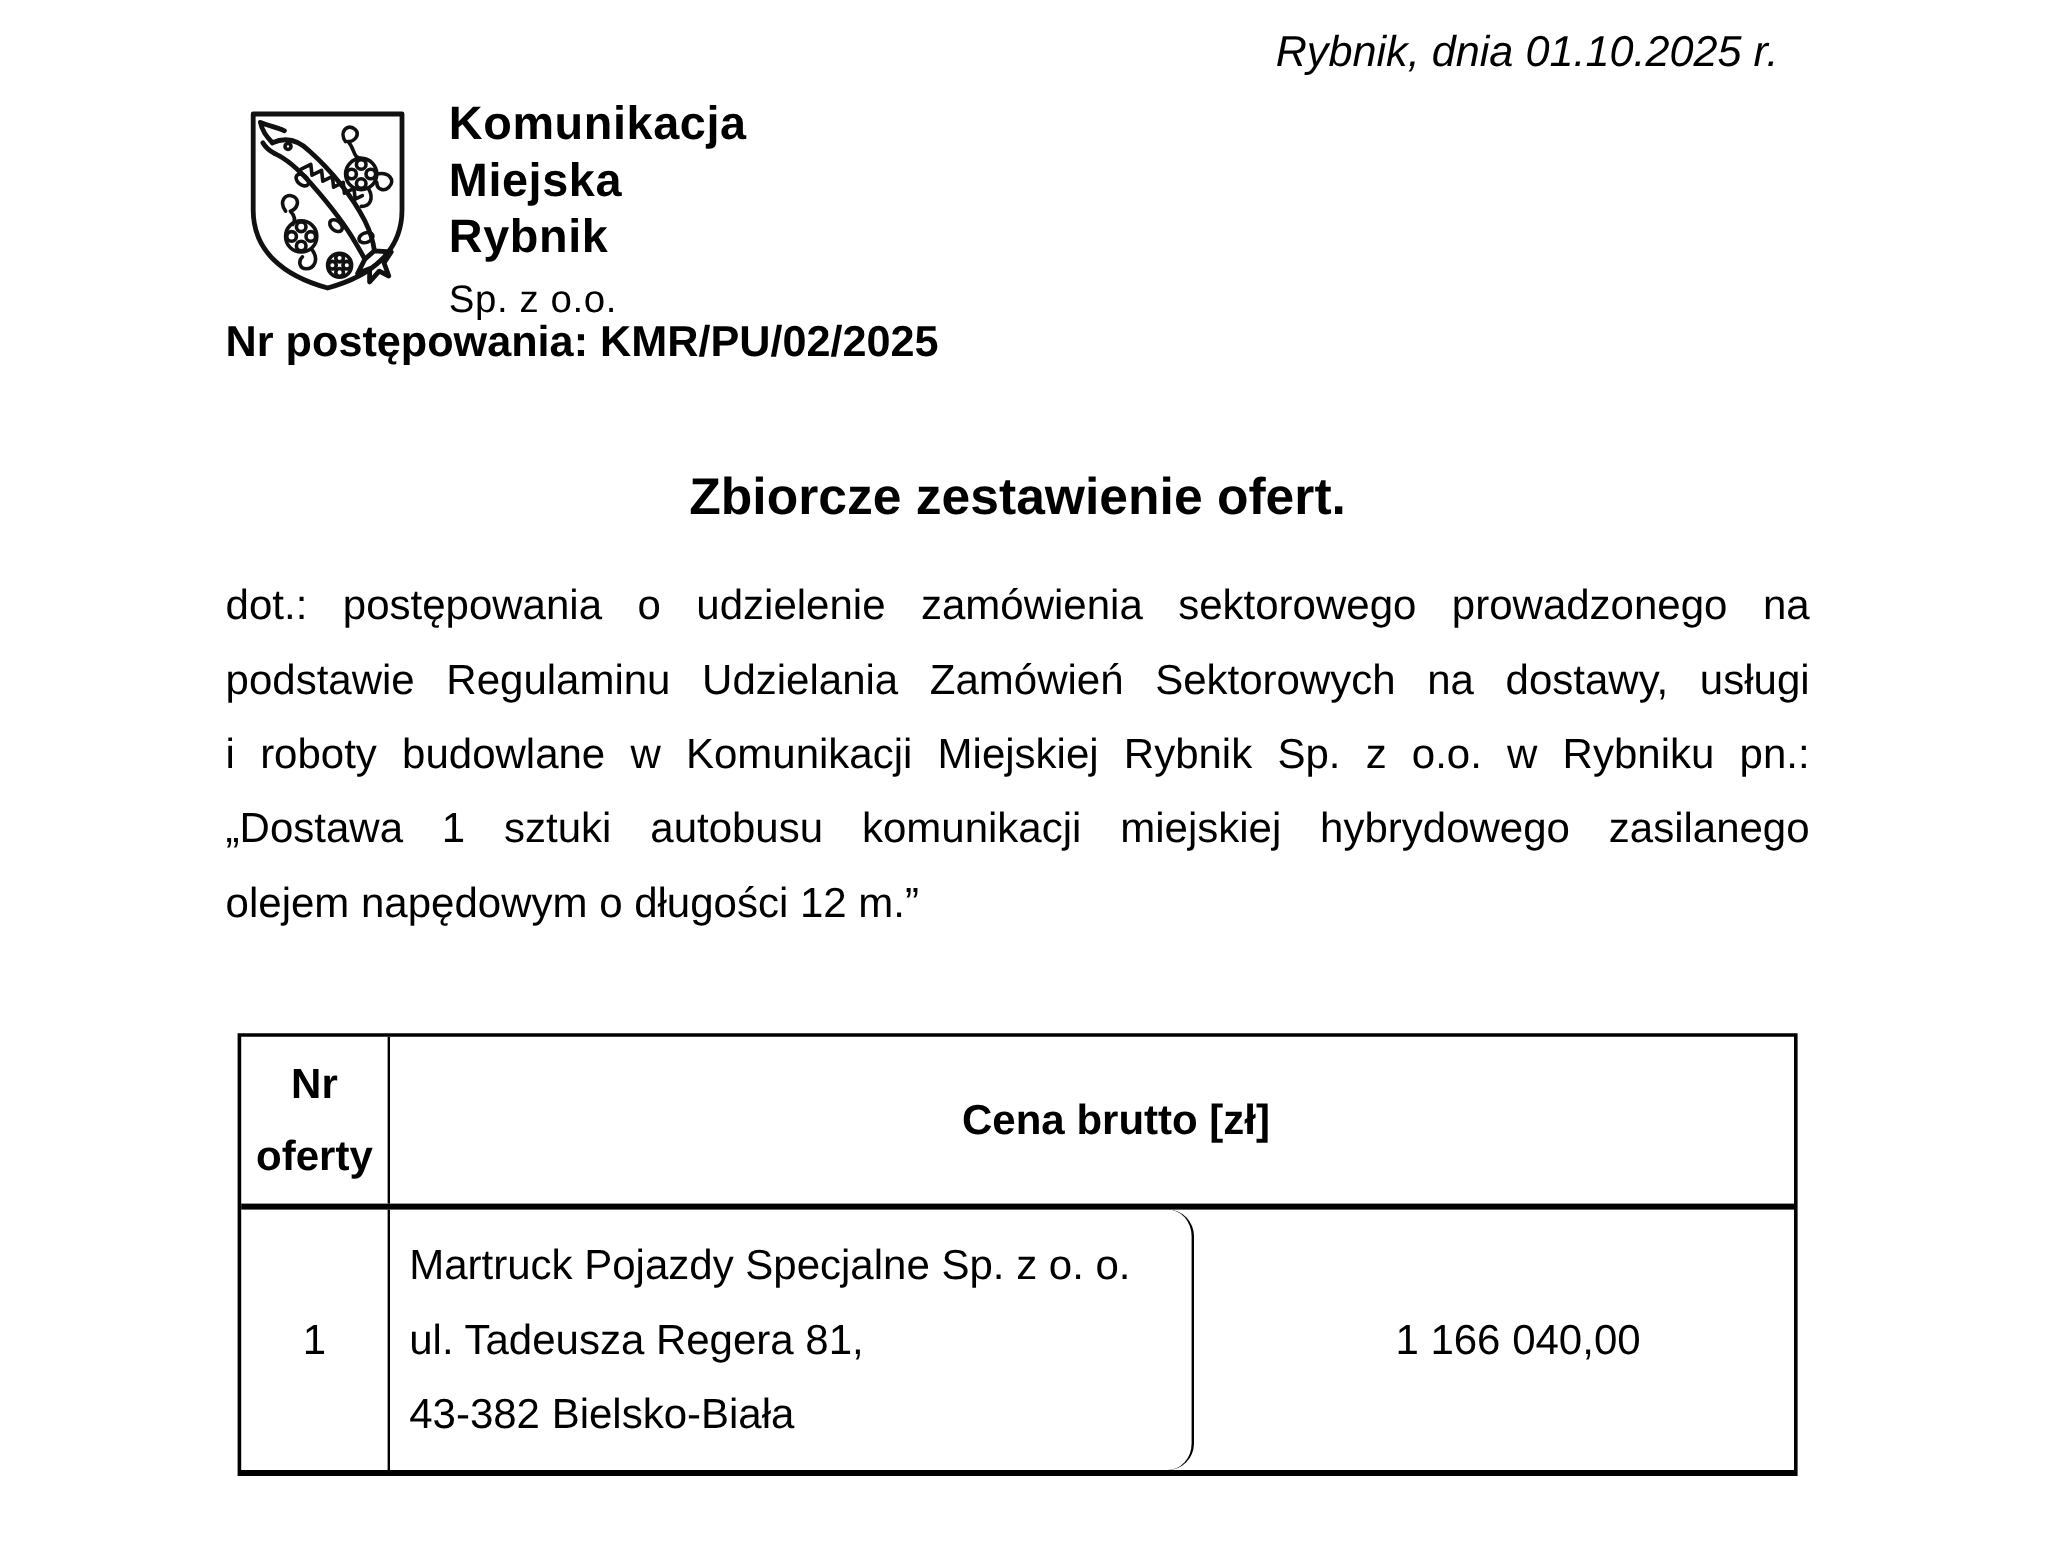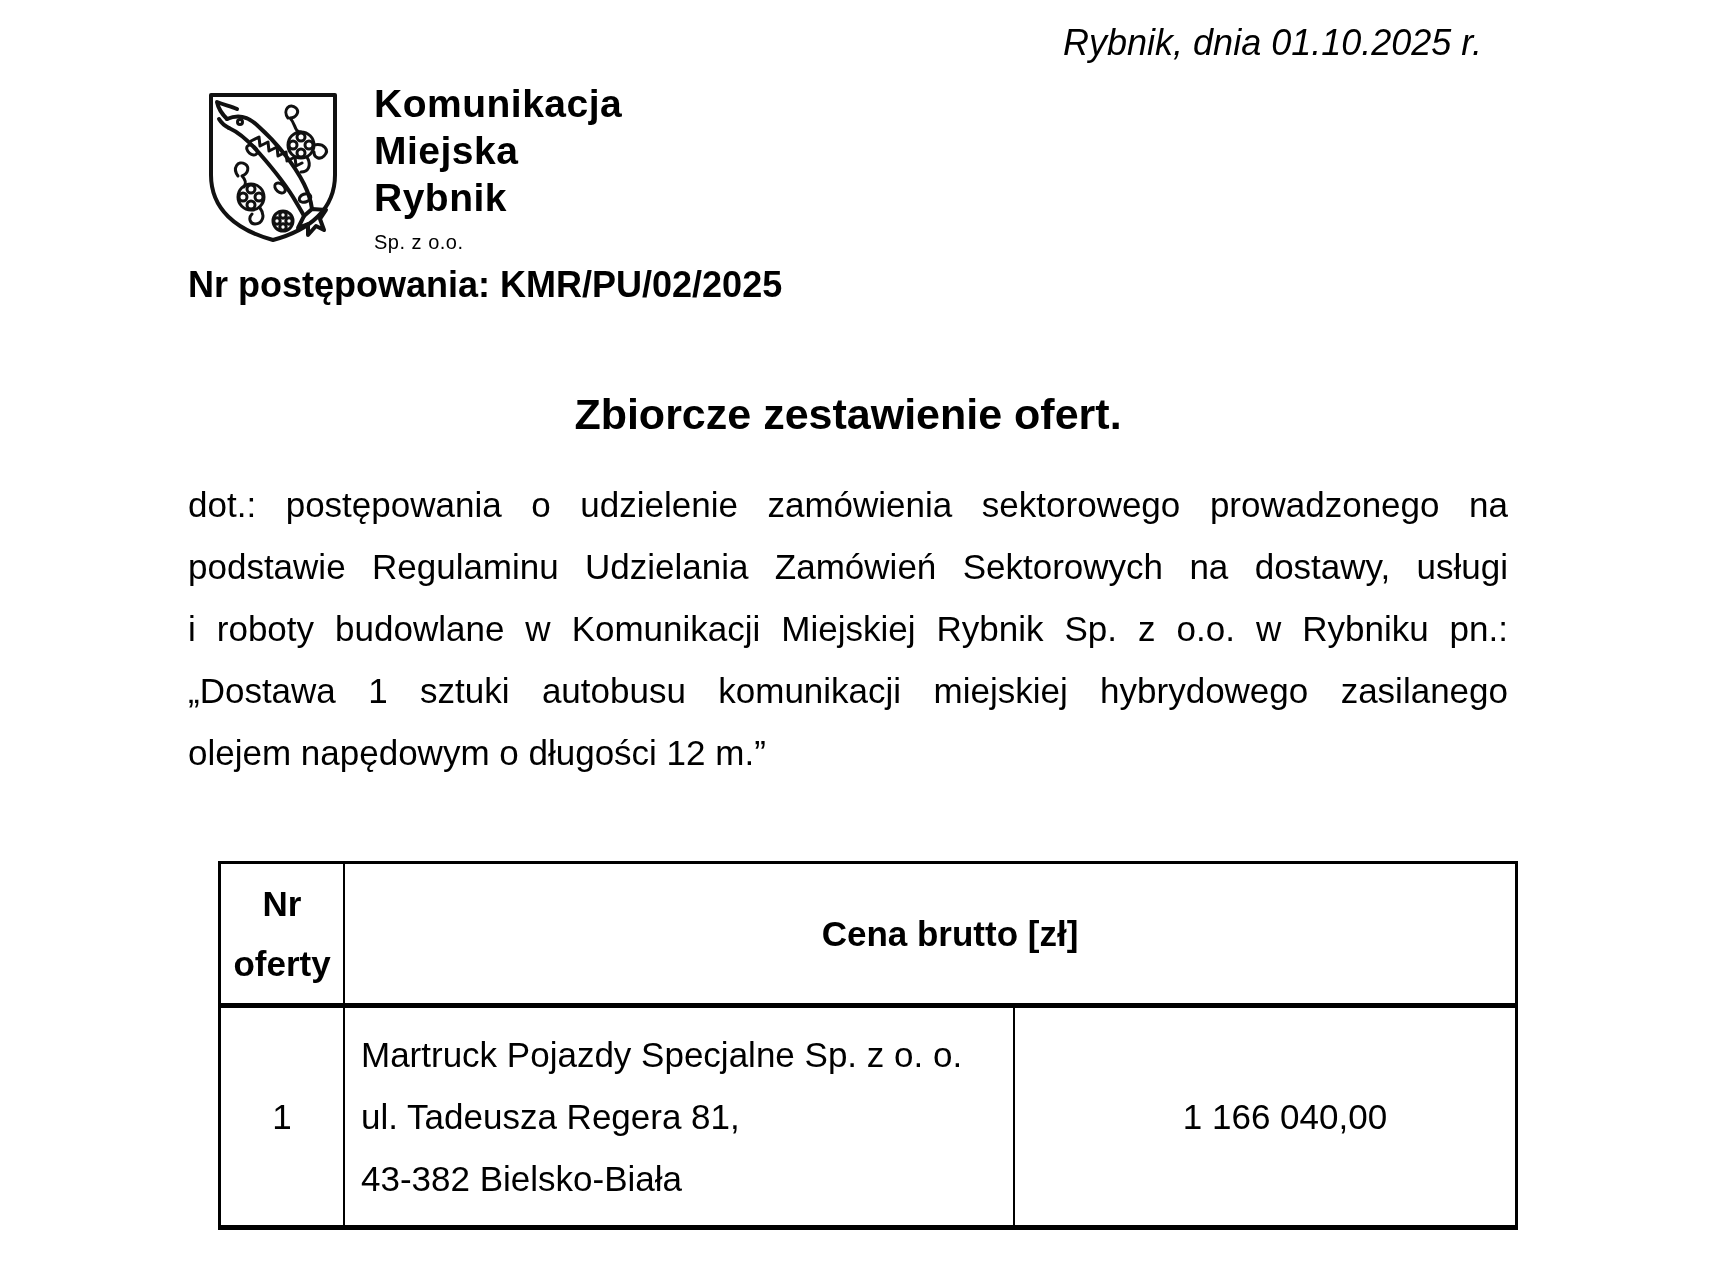--- a/index.html
+++ b/index.html
@@ -13,48 +13,48 @@
     overflow:hidden;
   }
   .date {
     position:absolute; top:22px; right:230px;
     font-size:36px; font-weight:400; white-space:nowrap;font-style:italic;
   }
   .logo { position:absolute; left:204px; top:88px; display:flex; }
   .emblem { width:138px; height:160px; }
   .brand { margin-left:32px; margin-top:-8px; }
   .brand-line { font-size:39px; font-weight:bold; line-height:47px; letter-spacing:0.5px; }
-  .brand-suffix { font-size:20px; font-weight:400; margin-top:10px; letter-spacing:0.5px; }
+  .brand-suffix { font-size:32px; font-weight:400; margin-top:10px; letter-spacing:0.5px; }
   .case { position:absolute; left:188px; top:264px; font-size:36px; white-space:nowrap; }
   .case-label { font-weight:bold; }
   .case-value { font-weight:700; }
   .doc-title {
     position:absolute; left:188px; top:390px; width:1320px;
     text-align:center; font-size:43px; font-weight:bold;
   }
   .para {
     position:absolute; left:188px; top:474px; width:1320px;
     font-size:35px; font-weight:normal;
   }
   .para-line { line-height:62px; text-align:justify; text-align-last:justify; }
   .para-line.last { text-align-last:left; }
   .offers-table {
-    position:absolute; left:218px; top:861px; width:1300px;
+    position:absolute; left:198px; top:861px; width:1300px;
     border:3px solid #000; border-bottom-width:5px;
   }
   .thead { display:flex; height:144px; border-bottom:5px solid #000; font-weight:bold; }
   .trow { display:flex; height:217px; font-weight:400; }
   .cell {
     display:flex; flex-direction:column; justify-content:center; align-items:center;
     font-size:35px; line-height:60px; text-align:center;
   }
   .col-nr { width:124px; border-right:2px solid #000; flex-shrink:0; }
   .col-firma { width:670px; border-right:2px solid #000; flex-shrink:0; }
   .col-cena { flex:1;padding-left:40px; }
-  .trow .col-firma { align-items:flex-start; text-align:right; padding-left:16px; line-height:62px; }
+  .trow .col-firma { align-items:flex-start; text-align:right; padding-left:16px; line-height:62px;border-radius:22px; }
   svg .ln { fill:none; stroke:#111; stroke-width:4; stroke-linecap:round; stroke-linejoin:round; }
   svg .thin { stroke-width:3; }
 </style>
 </head>
 <body>
 
 <div class="page">
 
   <div class="date">Rybnik, dnia 01.10.2025 r.</div>
 

